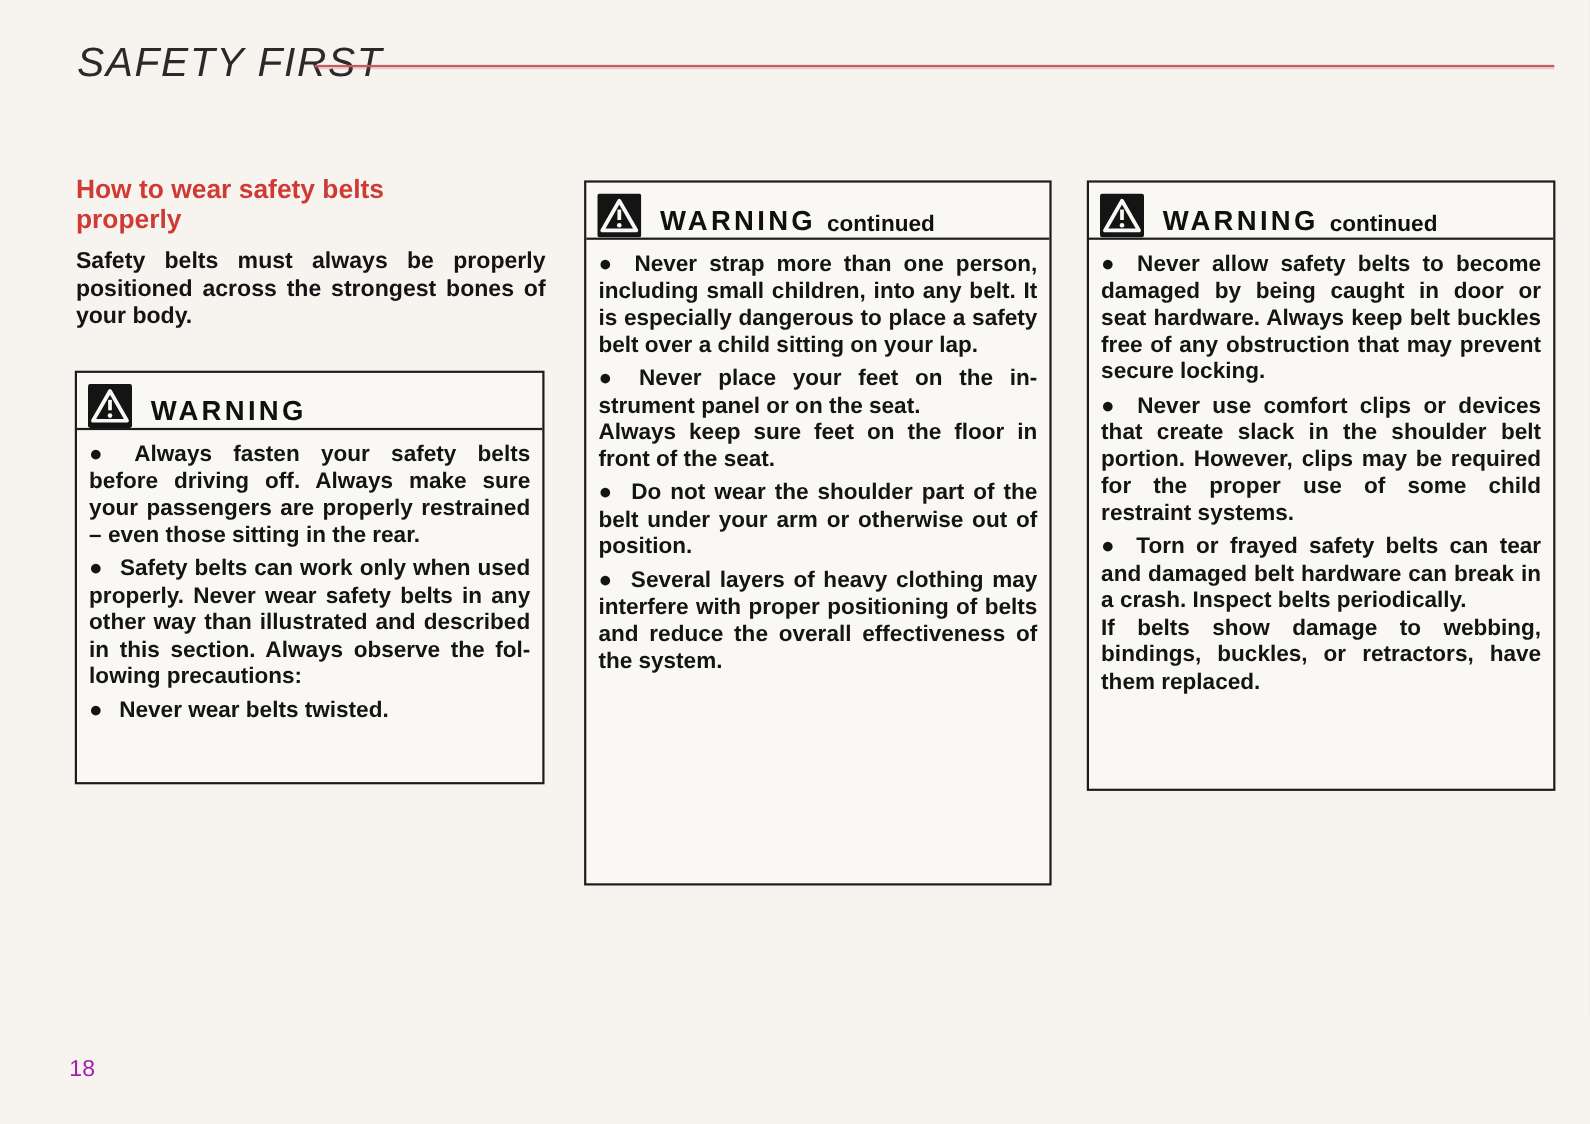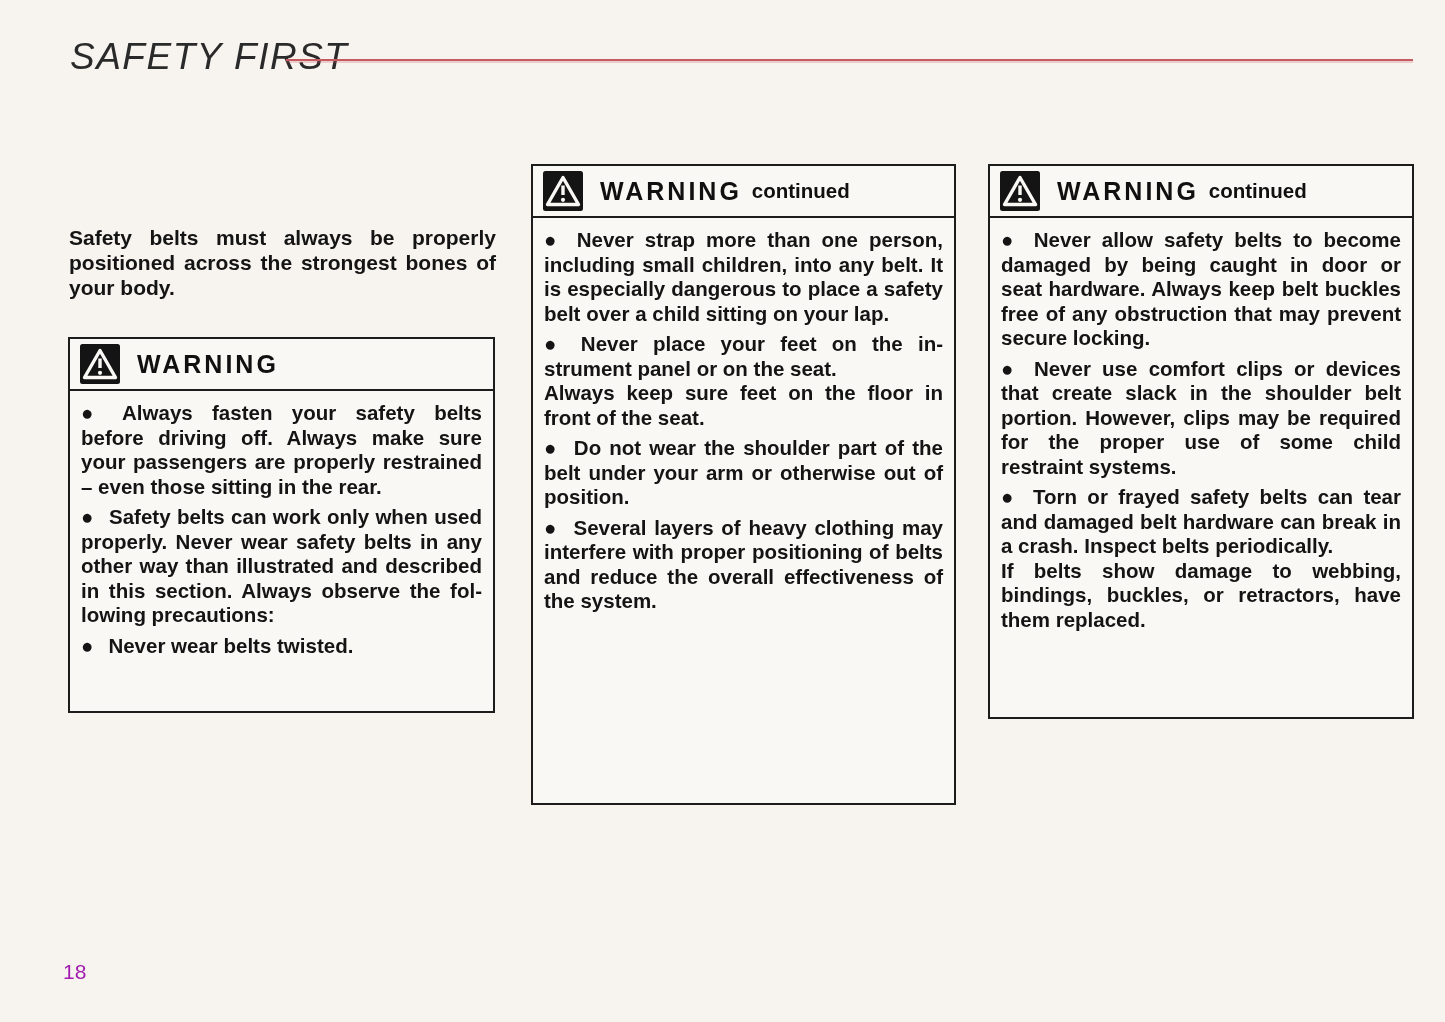--- a/index.html
+++ b/index.html
@@ -62,21 +62,21 @@
     box-sizing: border-box;
     border: 2px solid #1c1c1c;
     background: #faf8f4;
   }
   #box-left  { left: 68px;  top: 337px; width: 427px; min-height: 376px; }
   #box-mid   { left: 531px; top: 164px; width: 425px; min-height: 641px; }
   #box-right { left: 988px; top: 164px; width: 426px; min-height: 555px; }
 
   .wbox-header {
     display: flex;
-    align-items: center;
+    align-items: flex-end;
     height: 50px;
     border-bottom: 2px solid #1c1c1c;
     padding: 0 10px;
   }
   .wicon { width: 40px; height: 40px; flex: 0 0 auto; }
   .wtitle {
     margin-left: 17px;
     font-size: 25px;
     font-weight: bold;
     letter-spacing: 3px;
@@ -112,20 +112,21 @@
   }
 </style>
 </head>
 <body>
 
 <div class="page">
 
   <div class="running-head">SAFETY FIRST</div>
   <div class="header-rule"></div>
 
+  <div class="section-heading">How to wear safety belts properly</div>
   <div class="intro-text">Safety belts must always be prop­erly positioned across the strongest bones of your body.</div>
 
   <div class="wbox" id="box-left">
     <div class="wbox-header">
       <svg class="wicon" viewBox="0 0 40 40" aria-hidden="true">
         <rect width="40" height="40" rx="2.5" fill="#141414"></rect>
         <path d="M20 6.5 L35.5 33.5 H4.5 Z" fill="none" stroke="#faf8f4" stroke-width="3.4" stroke-linejoin="round"></path>
         <rect x="18.3" y="14.5" width="3.4" height="9.5" fill="#faf8f4"></rect>
         <circle cx="20" cy="28.8" r="2.1" fill="#faf8f4"></circle>
       </svg>

